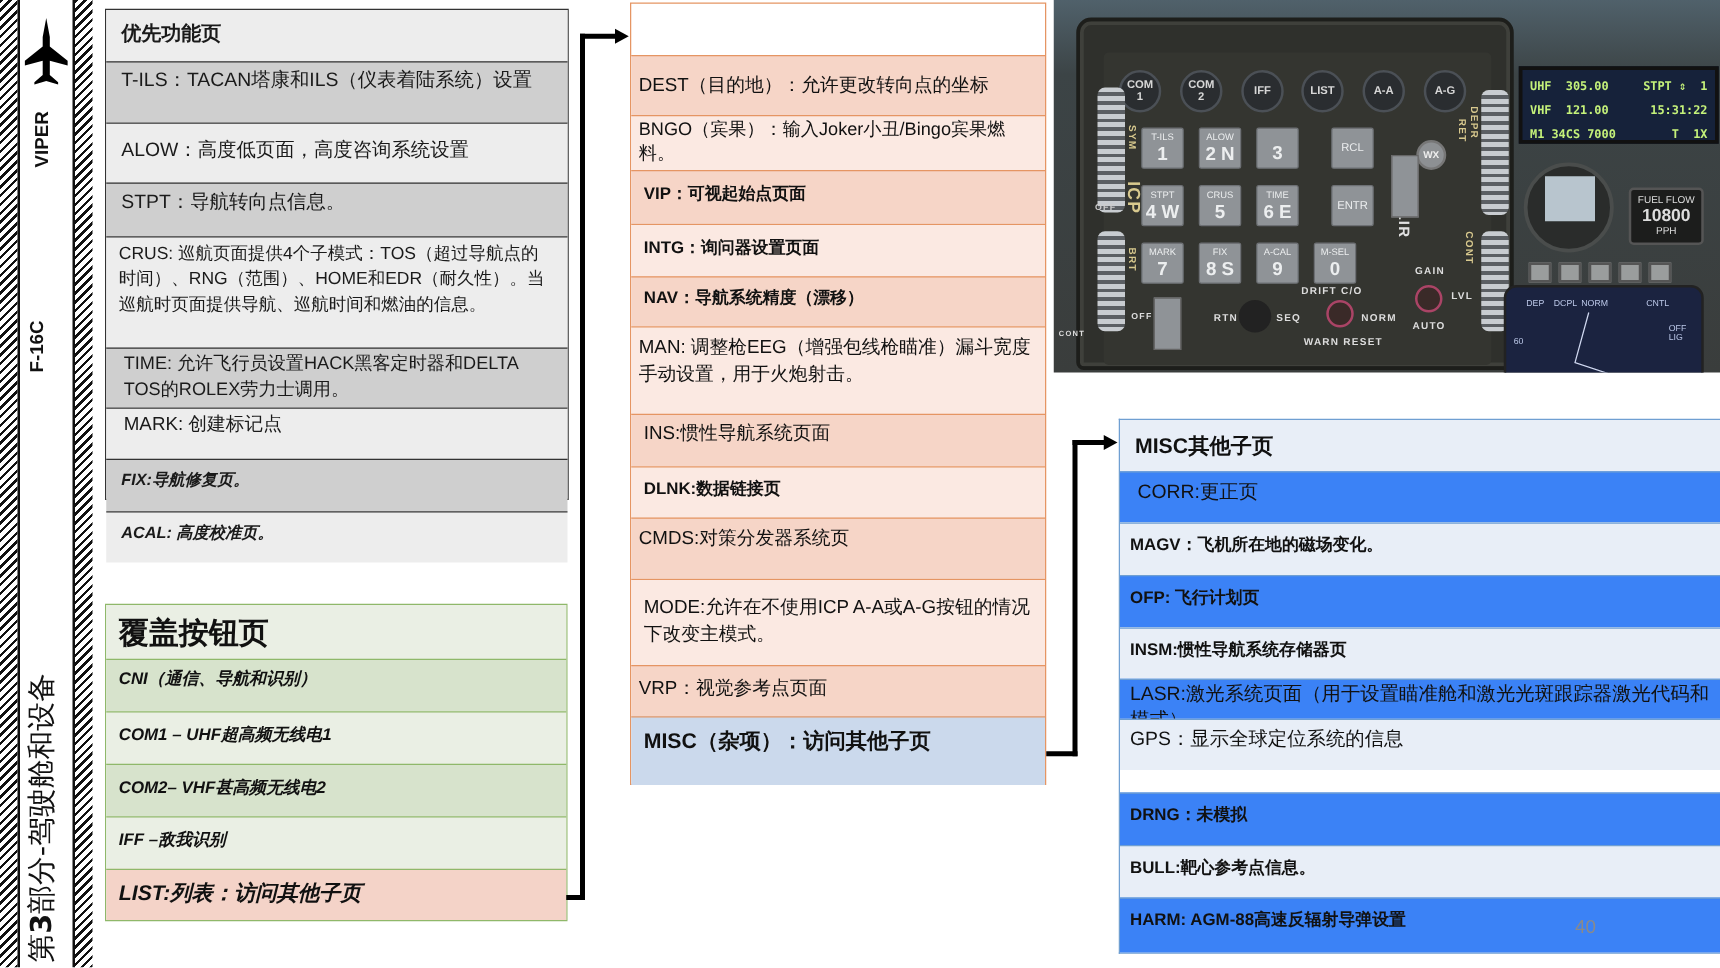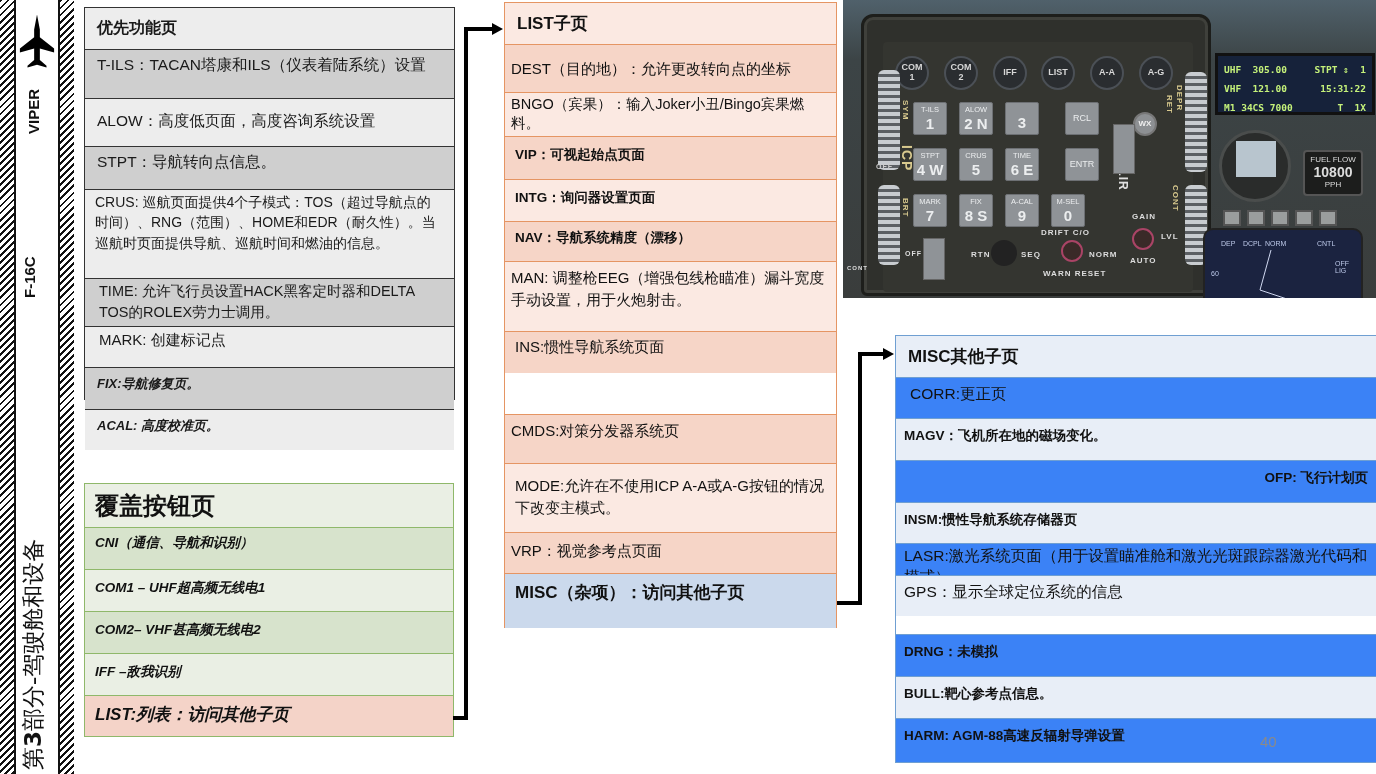--- a/index.html
+++ b/index.html
@@ -161,43 +161,43 @@
     </div>
   <div class="row light" style="top:169px;height:42px;">
       <span class="t">IFF –敌我识别</span>
     </div>
   <div class="row pink" style="top:211px;height:41px;">
       <span class="t">LIST:列表：访问其他子页</span>
     </div>
 </div>
 
 <div class="box" id="box-list">
-  <div class="row light hdr first" style="top:0;height:41px;">
-      <span class="t">LIST子页</span>
-    </div>
   <div class="row dark" style="top:41px;height:48px;padding-top:14px;">
       <span class="t">DEST（目的地）：允许更改转向点的坐标</span>
     </div>
   <div class="row light bngo" style="top:89px;height:44px;">
       <span class="t">BNGO（宾果）：输入Joker小丑/Bingo宾果燃料。</span>
     </div>
   <div class="row dark bold" style="top:133px;height:43px;">
       <span class="t">VIP：可视起始点页面</span>
     </div>
   <div class="row light bold" style="top:176px;height:42px;">
       <span class="t">INTG：询问器设置页面</span>
     </div>
   <div class="row dark bold" style="top:218px;height:40px;padding-top:7px;">
       <span class="t">NAV：导航系统精度（漂移）</span>
     </div>
   <div class="row light" style="top:258px;height:70px;padding-top:5px;">
       <span class="t" style="line-height:1.45;">MAN: 调整枪EEG（增强包线枪瞄准）漏斗宽度手动设置，用于火炮射击。</span>
     </div>
   <div class="row dark indent" style="top:328px;height:42px;padding-top:5px;">
       <span class="t">INS:惯性导航系统页面</span>
+    </div>
+  <div class="row light bold" style="top:370px;height:41px;padding-top:8px;">
+      <span class="t">DLNK:数据链接页</span>
     </div>
   <div class="row dark" style="top:411px;height:49px;padding-top:6px;">
       <span class="t">CMDS:对策分发器系统页</span>
     </div>
   <div class="row light indent" style="top:460px;height:69px;padding-top:11px;">
       <span class="t" style="line-height:1.45;">MODE:允许在不使用ICP A-A或A-G按钮的情况下改变主模式。</span>
     </div>
   <div class="row dark" style="top:529px;height:41px;padding-top:8px;">
       <span class="t">VRP：视觉参考点页面</span>
     </div>
@@ -209,21 +209,21 @@
 <div class="box" id="box-misc">
   <div class="row light hdr first" style="top:0;height:41px;">
       <span class="t">MISC其他子页</span>
     </div>
   <div class="row dark norm indent" style="top:41px;height:41px;">
       <span class="t">CORR:更正页</span>
     </div>
   <div class="row light" style="top:82px;height:42px;">
       <span class="t">MAGV：飞机所在地的磁场变化。</span>
     </div>
-  <div class="row dark" style="top:124px;height:42px;justify-content:flex-end;">
+  <div class="row dark" style="top:124px;height:42px;">
       <span class="t">OFP: 飞行计划页</span>
     </div>
   <div class="row light" style="top:166px;height:41px;">
       <span class="t">INSM:惯性导航系统存储器页</span>
     </div>
   <div class="row dark norm" style="top:207px;height:50px;padding-top:2px;">
       <span class="t" style="line-height:1.35;">LASR:激光系统页面（用于设置瞄准舱和激光光斑跟踪器激光代码和模式）</span>
     </div>
   <div class="row light norm" style="top:239px;height:41px;">
       <span class="t">GPS：显示全球定位系统的信息</span>

